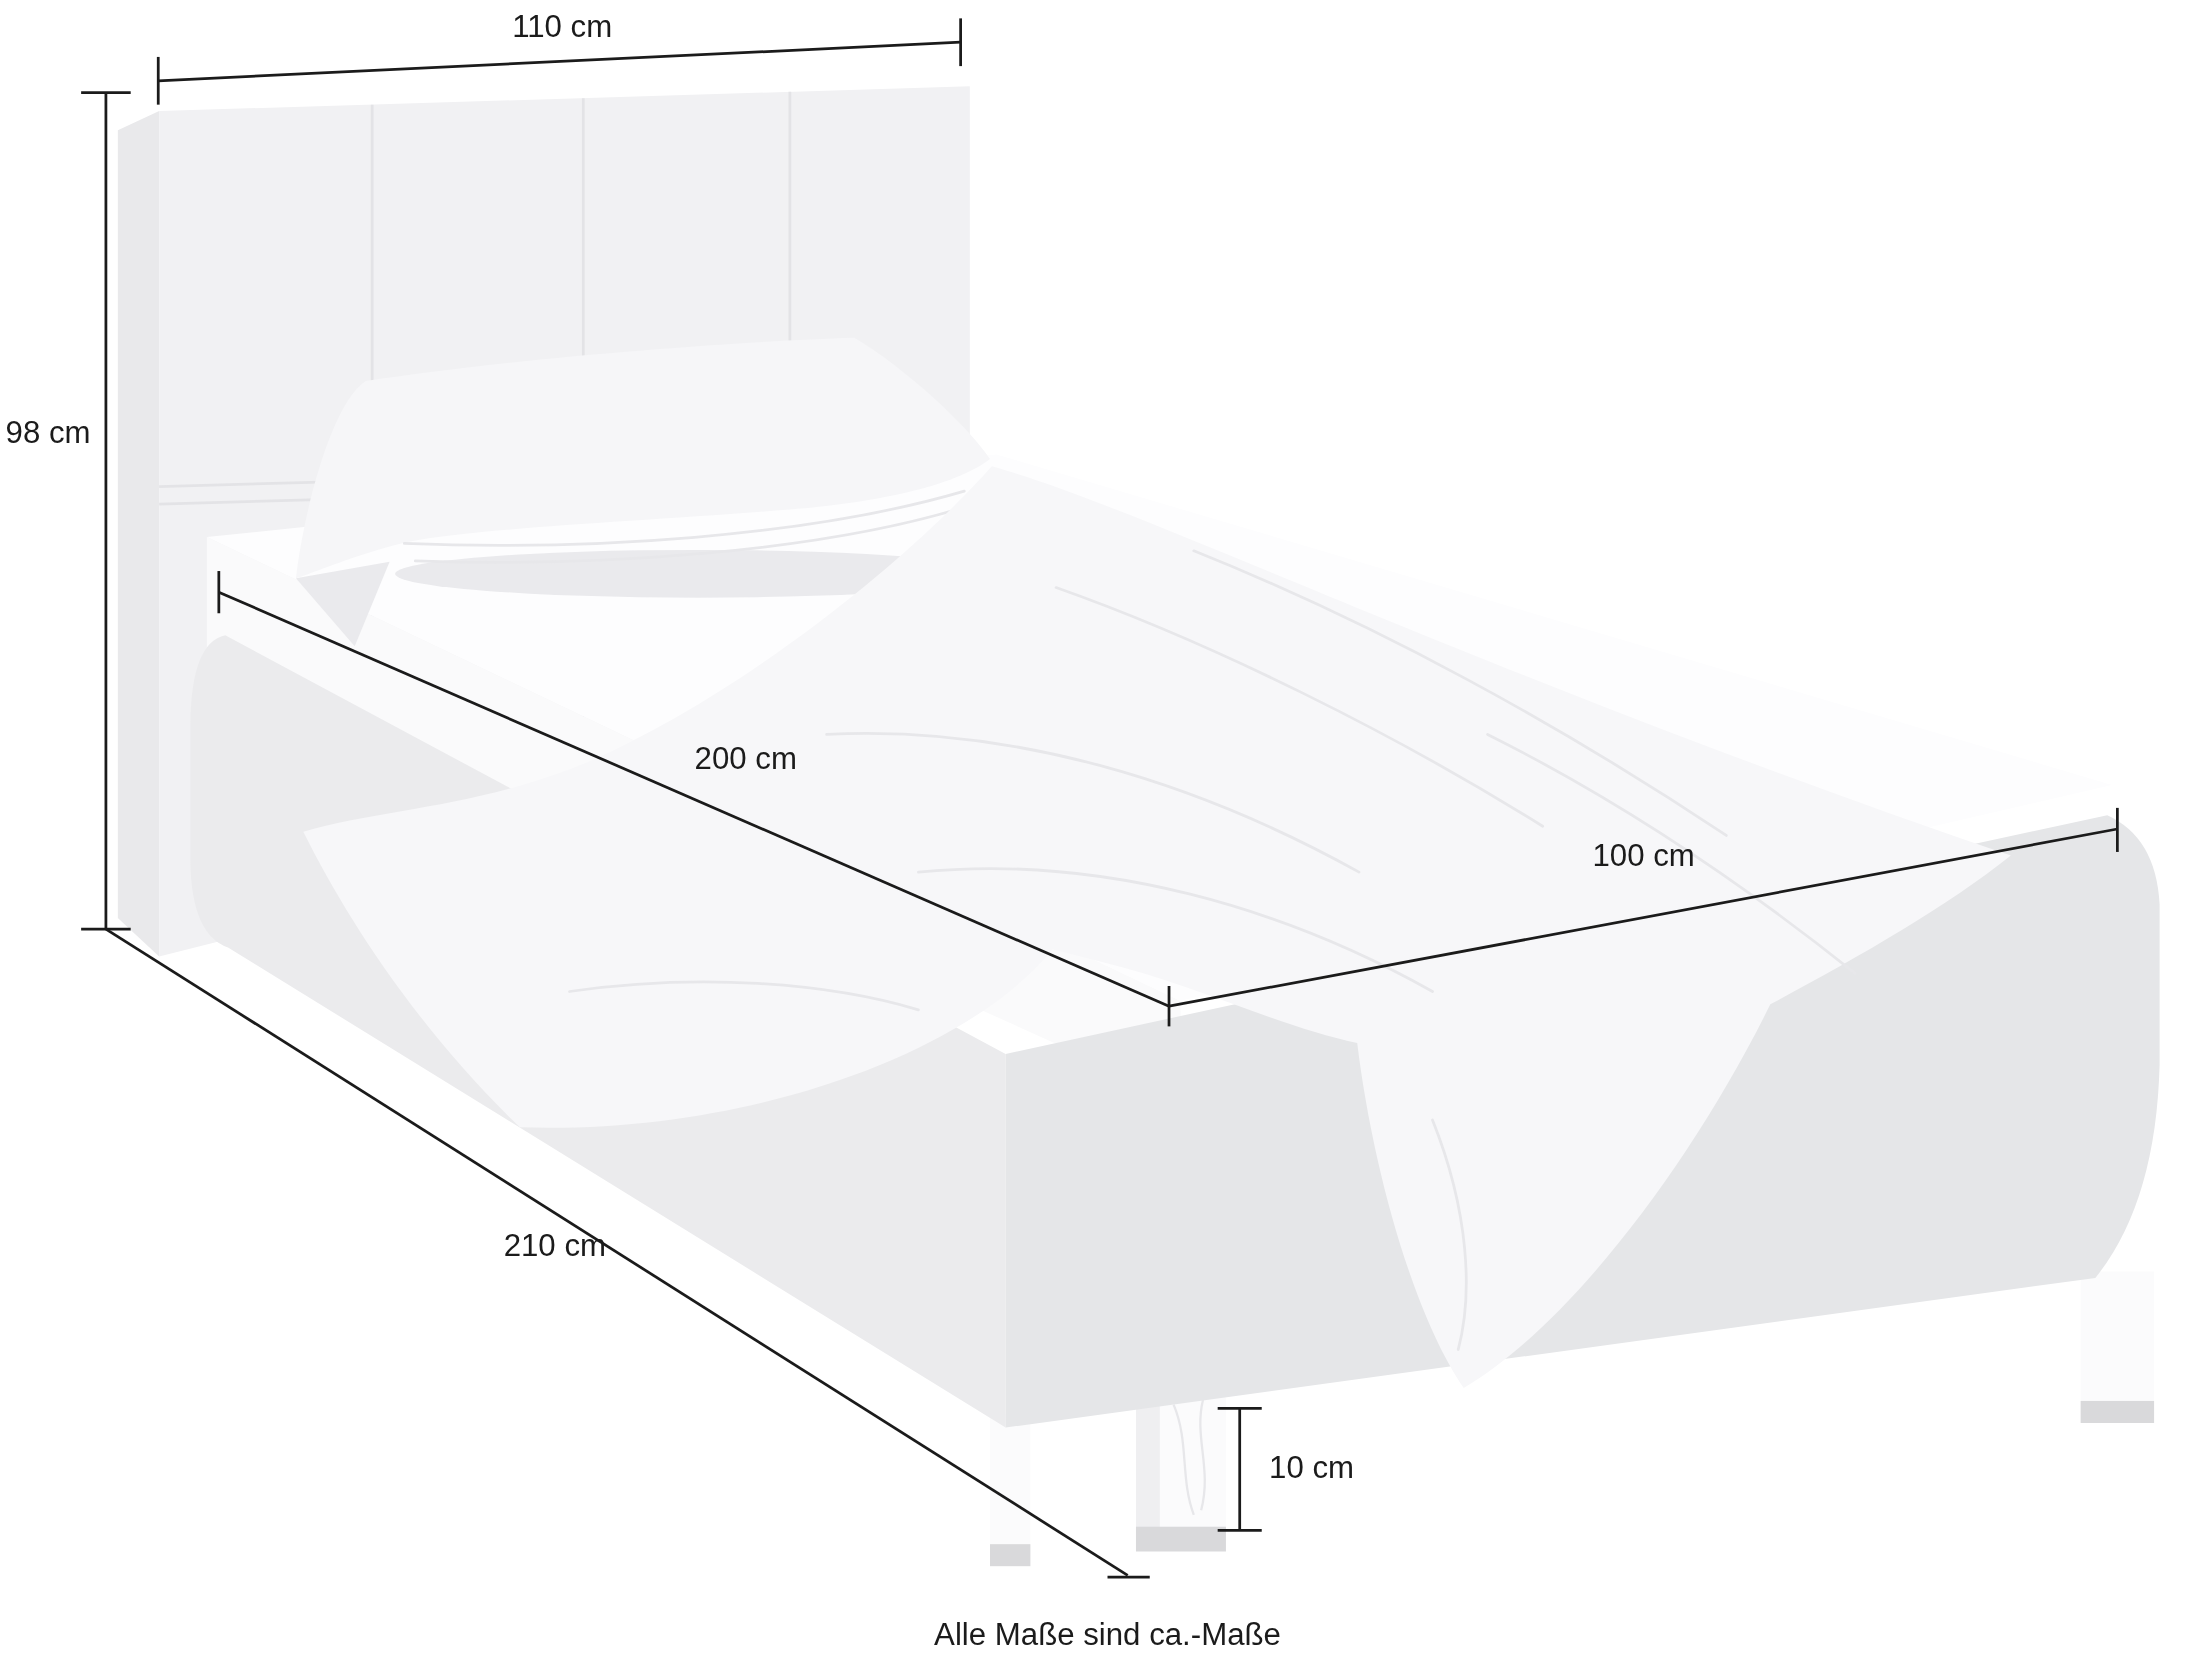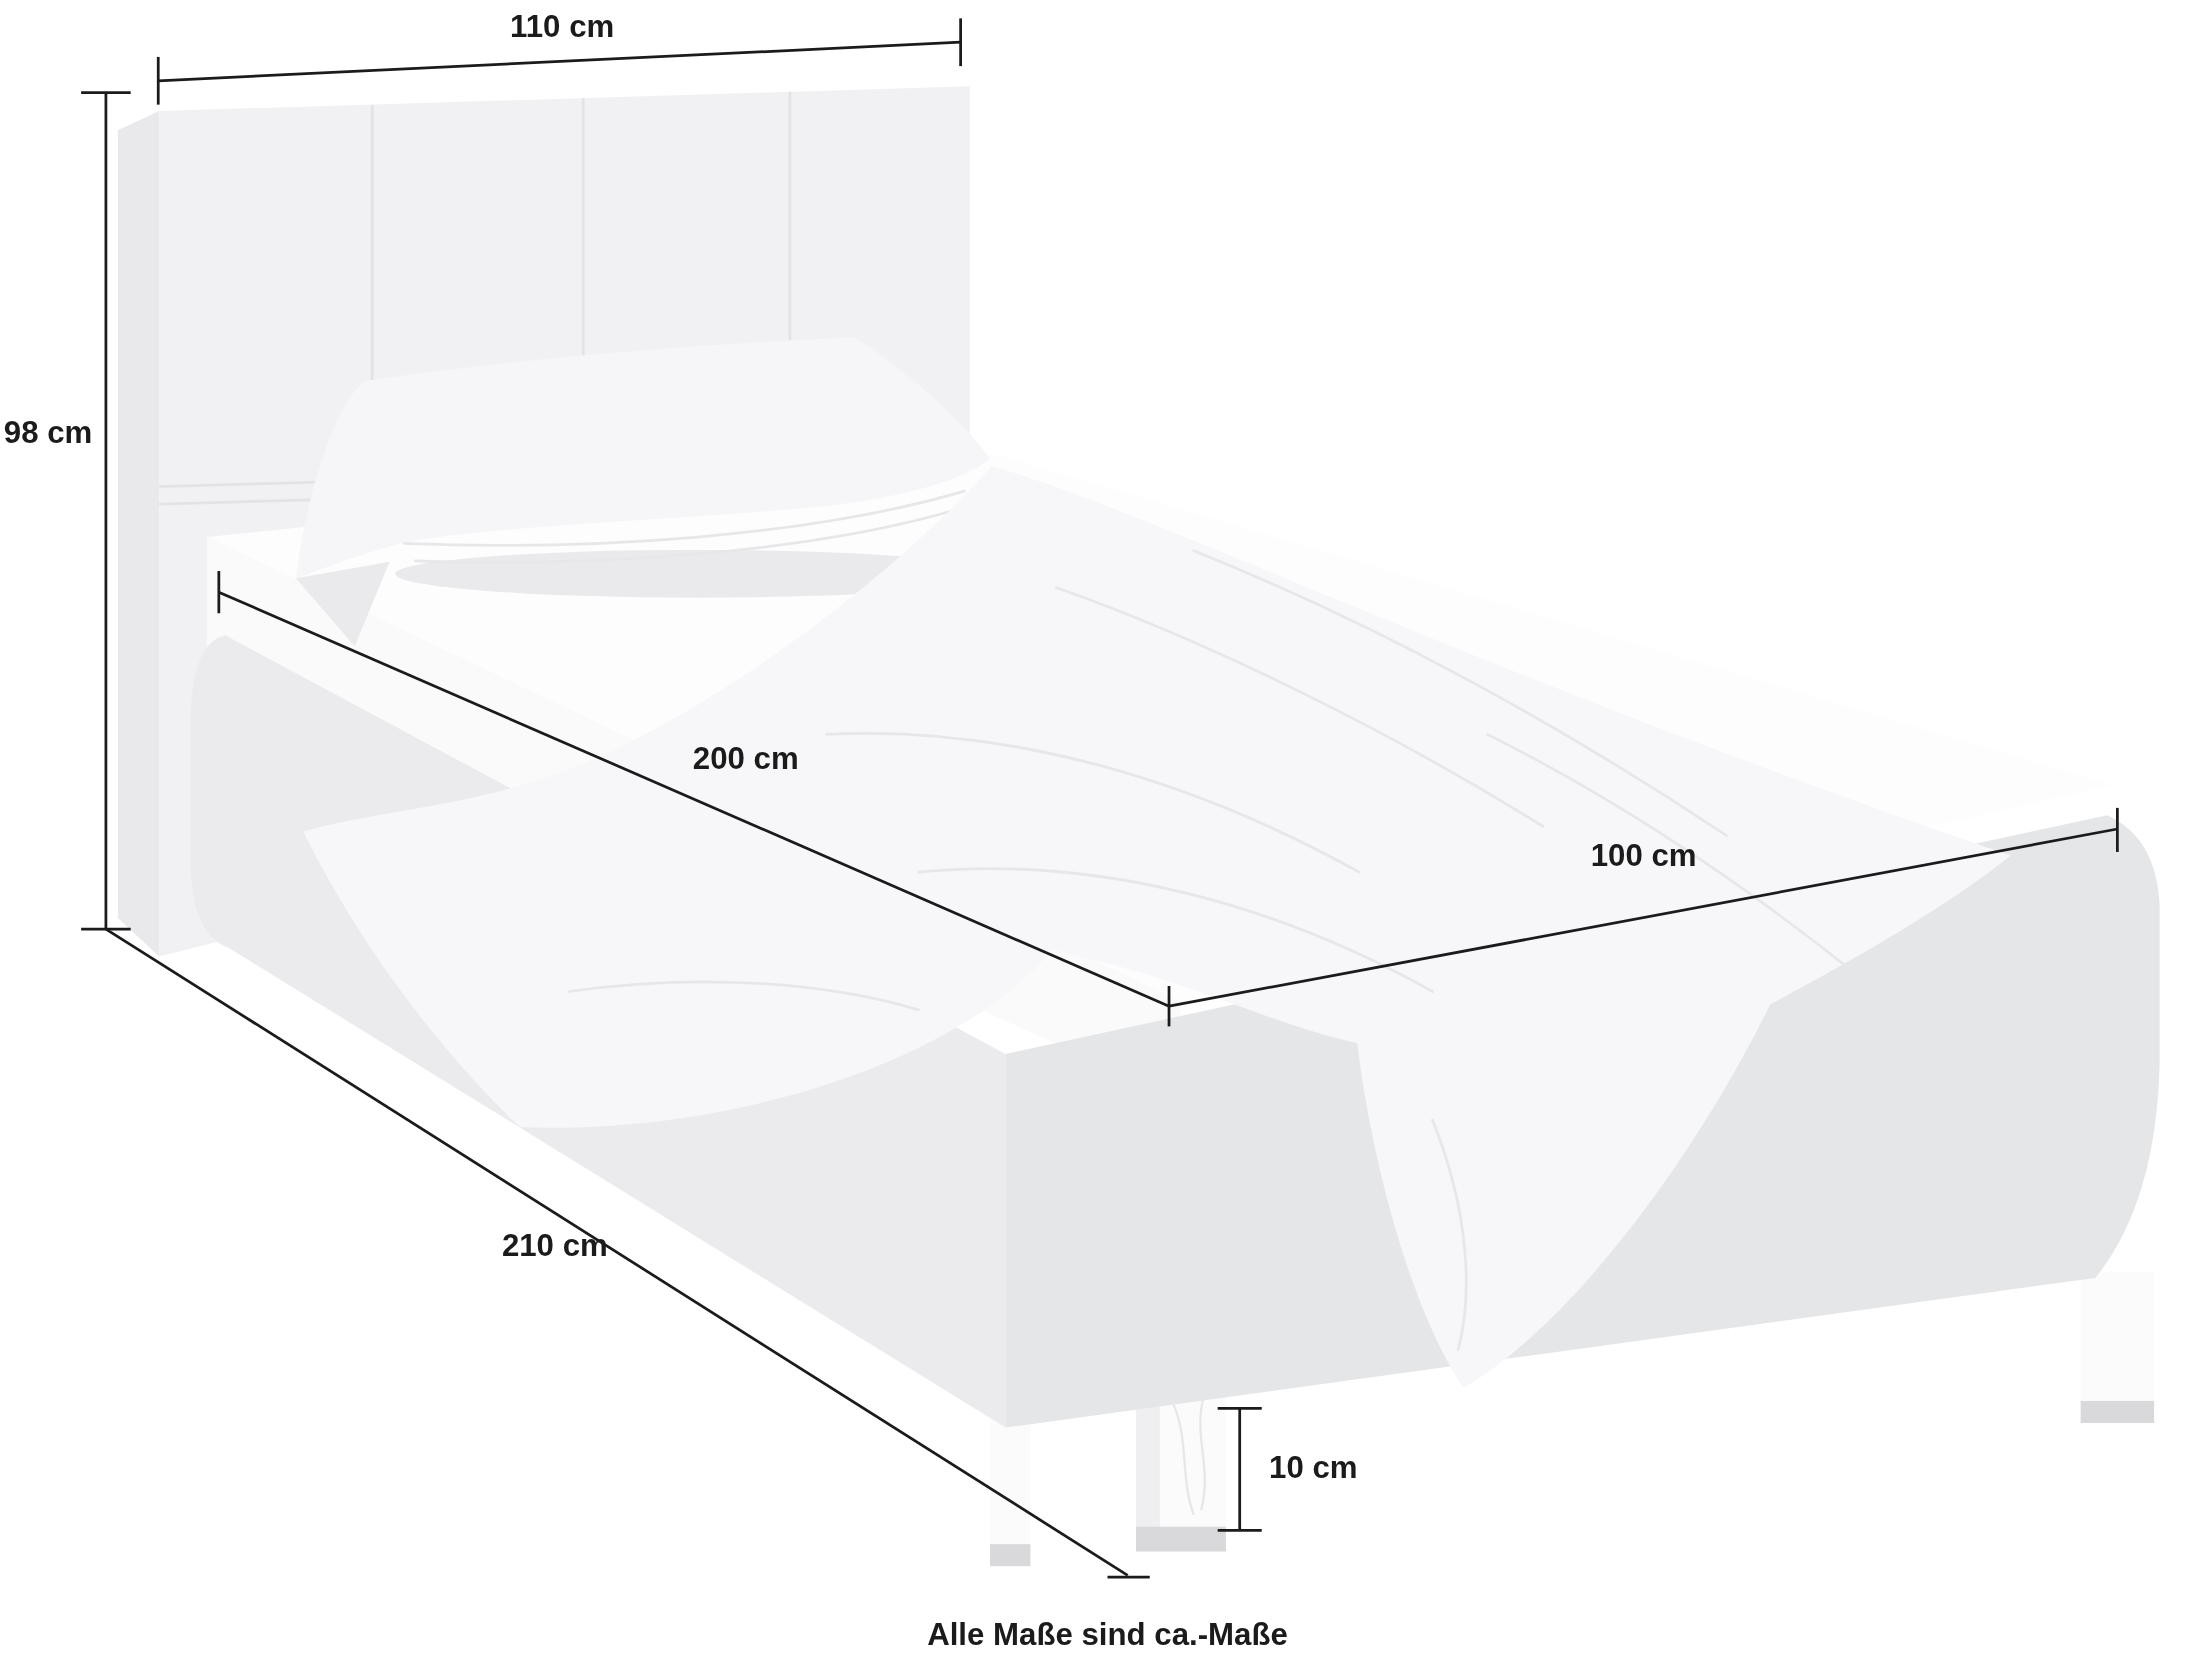--- a/index.html
+++ b/index.html
@@ -8,21 +8,20 @@
     background: var(--background, #ffffff);
     width: 2204px;
     height: 1658px;
     overflow: hidden;
   }
   #stage {
     position: relative;
     width: 2204px;
     height: 1186px;
     font-family: "Liberation Sans", sans-serif;
-    font-weight: bold;
   }
   svg { display: block; }
 
   
   .headboard-front { fill: var(--headboard, #f1f1f3); }
   .headboard-side  { fill: var(--headboard-side, #e9e9eb); }
   .seam            { stroke: var(--seam, #e3e3e6); stroke-width: 3; fill: none; }
   .mattress-top    { fill: var(--mattress-top, #fdfdfe); }
   .mattress-face   { fill: var(--mattress-face, #fafafb); }
   .pillow          { fill: var(--pillow, #f6f6f8); }

